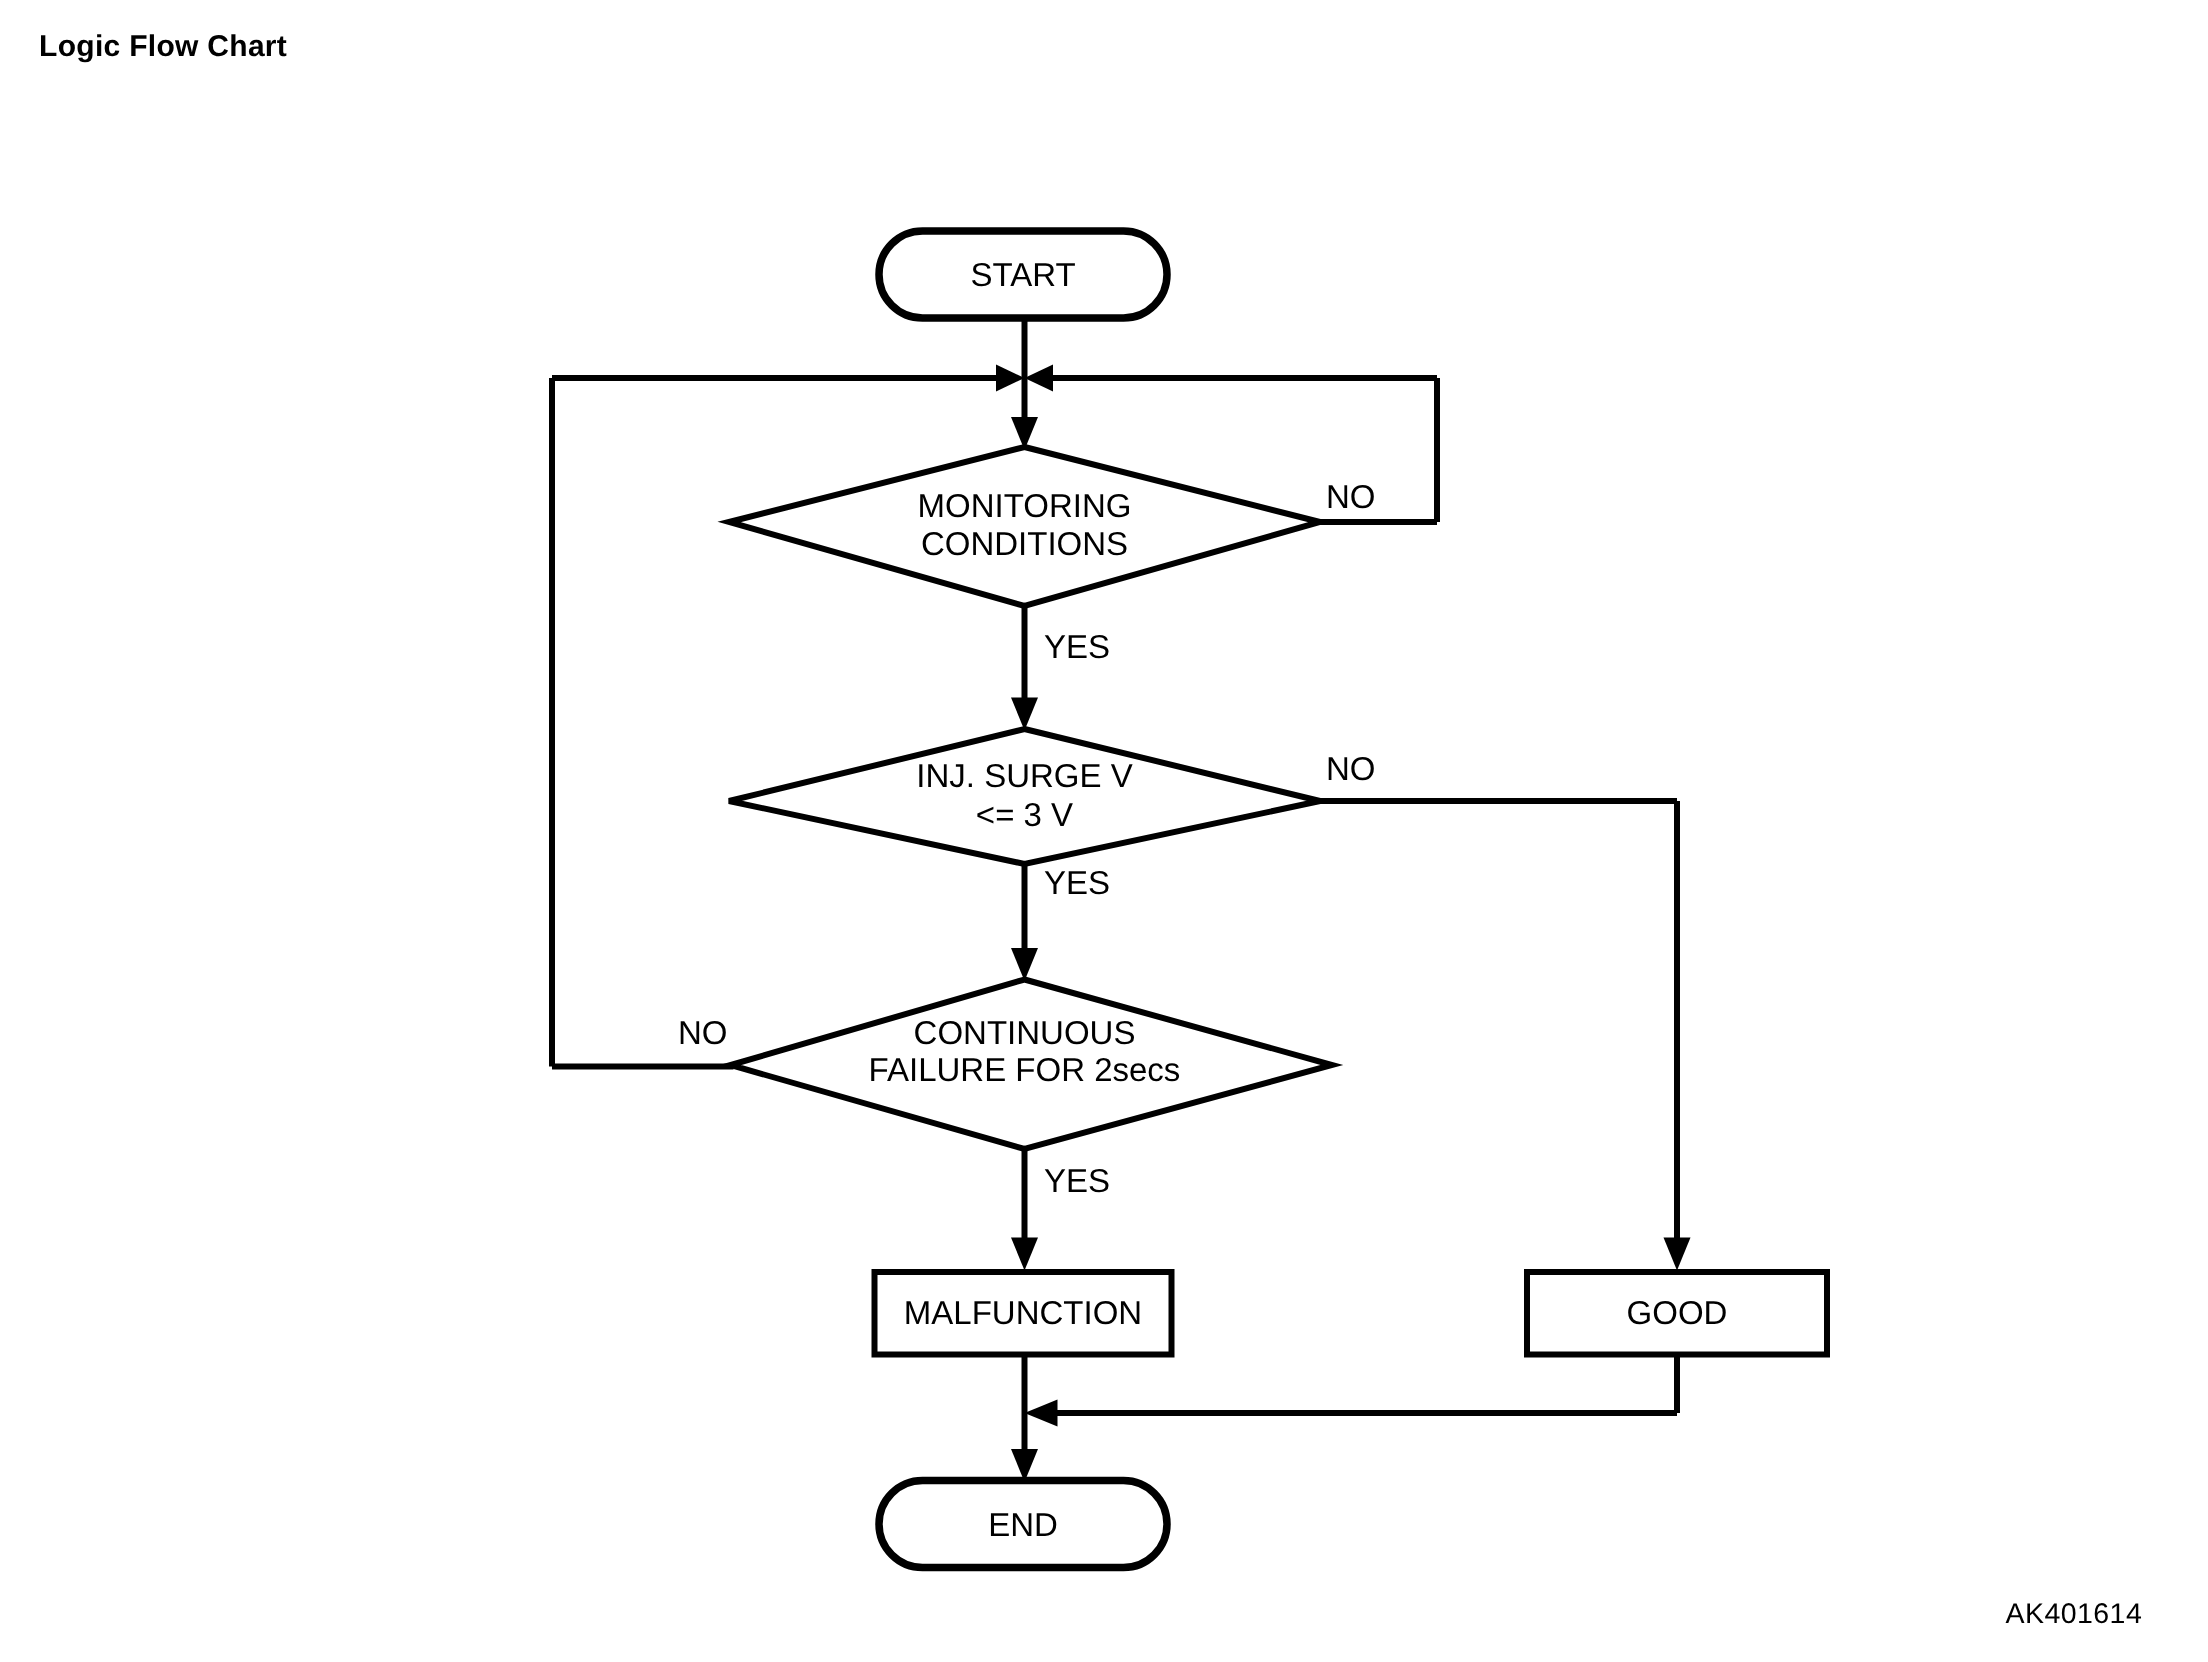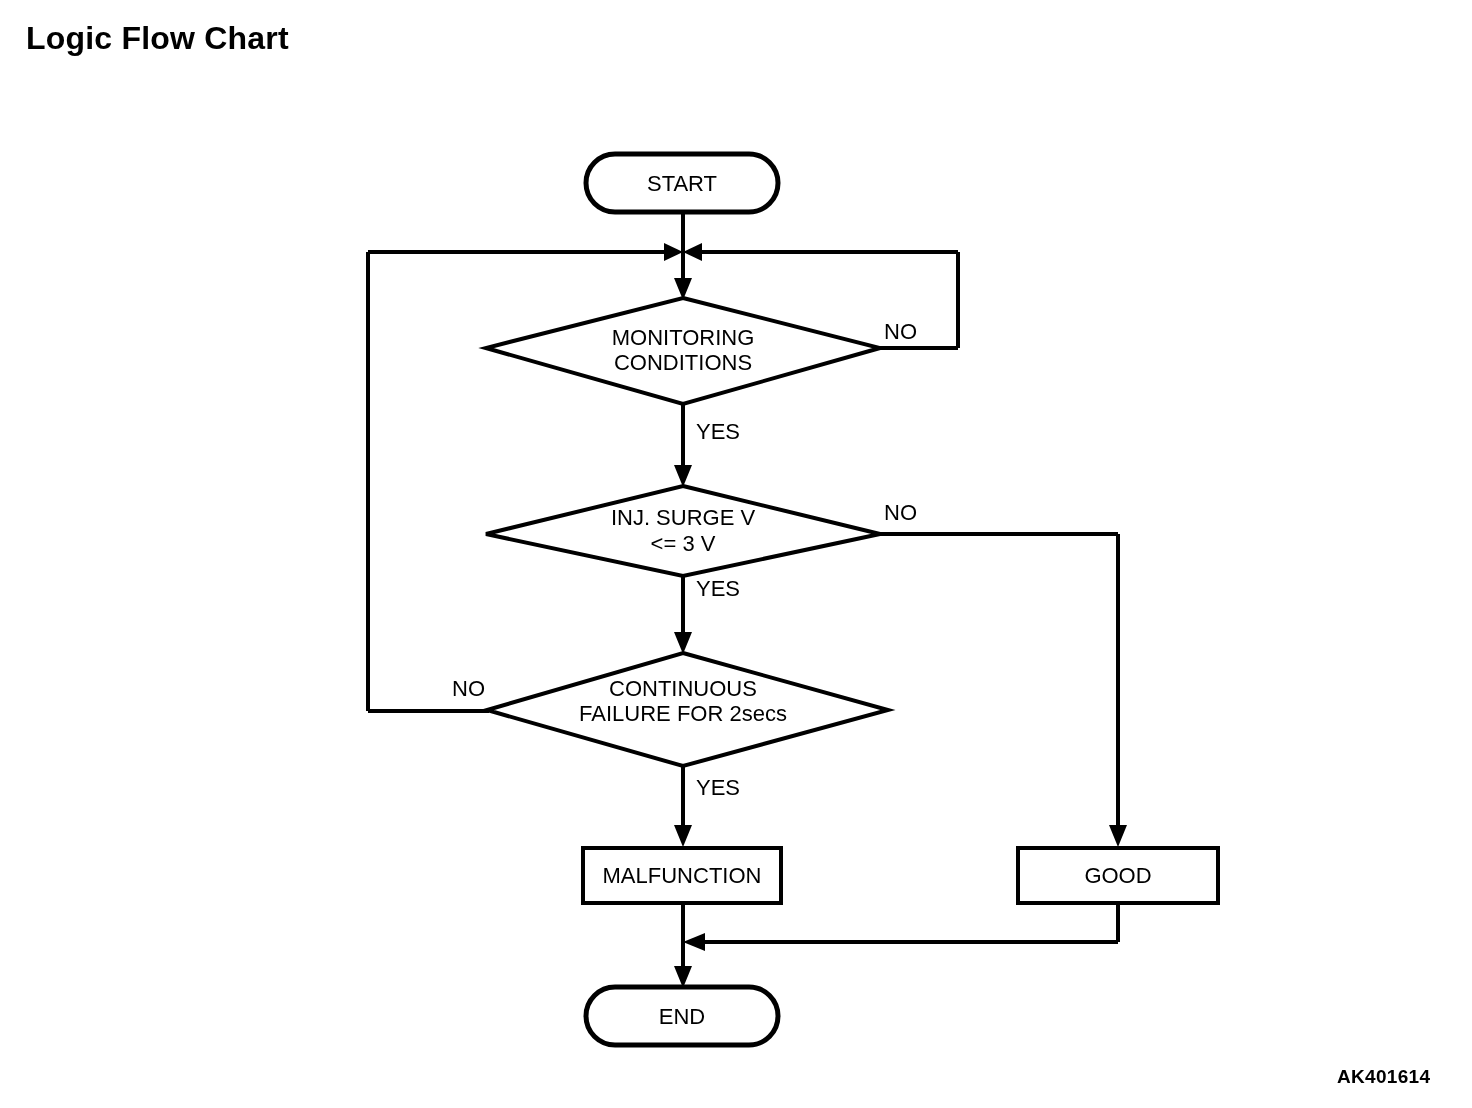--- a/index.html
+++ b/index.html
@@ -12,31 +12,31 @@
     height: 1108px;
     position: relative;
     font-family: "Liberation Sans", sans-serif;
     color: #000000;
     overflow: hidden;
   }
   #page-title {
     position: absolute;
     left: 26px;
     top: 20px;
-    font-size: 32px;
+    font-size: 20px;
     font-weight: bold;
     letter-spacing: 0.2px;
     white-space: nowrap;
   }
   #figure-code {
     position: absolute;
     left: 1337px;
     top: 1066px;
     font-size: 19px;
-    font-weight: bold;
+    font-weight: normal;
     letter-spacing: 0.3px;
     white-space: nowrap;
   }
   #flow-svg {
     position: absolute;
     left: 0;
     top: 0;
     width: 1472px;
     height: 1108px;
   }

